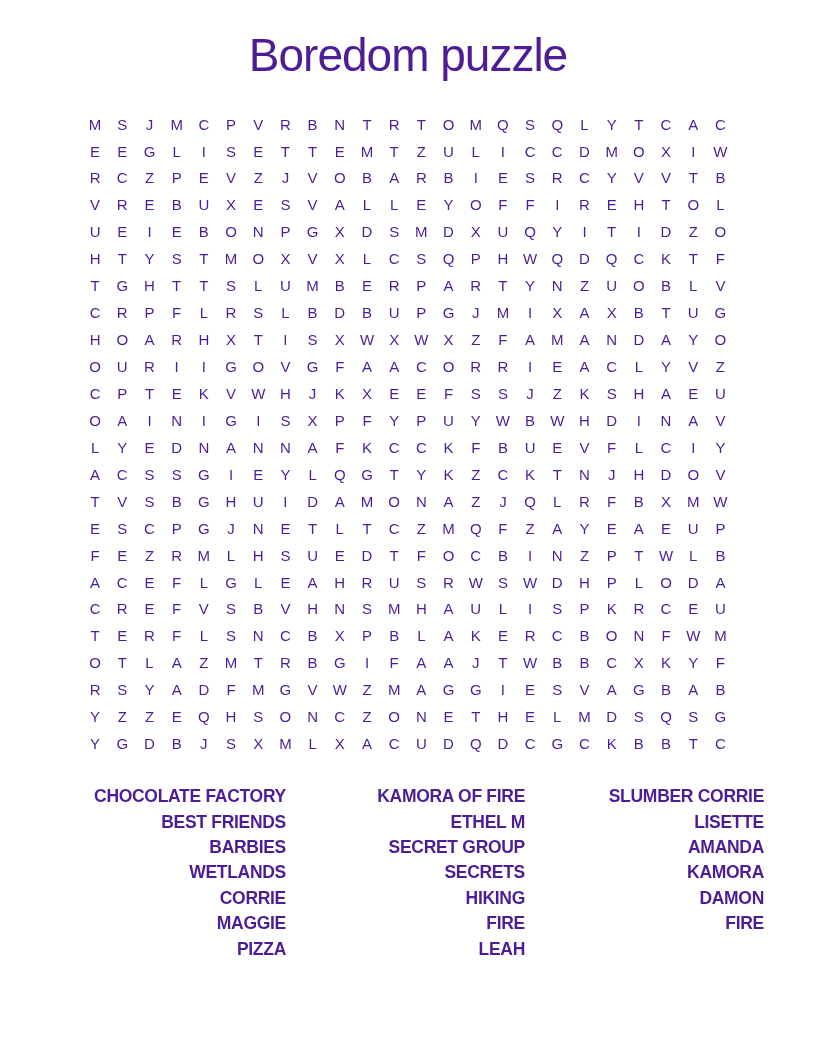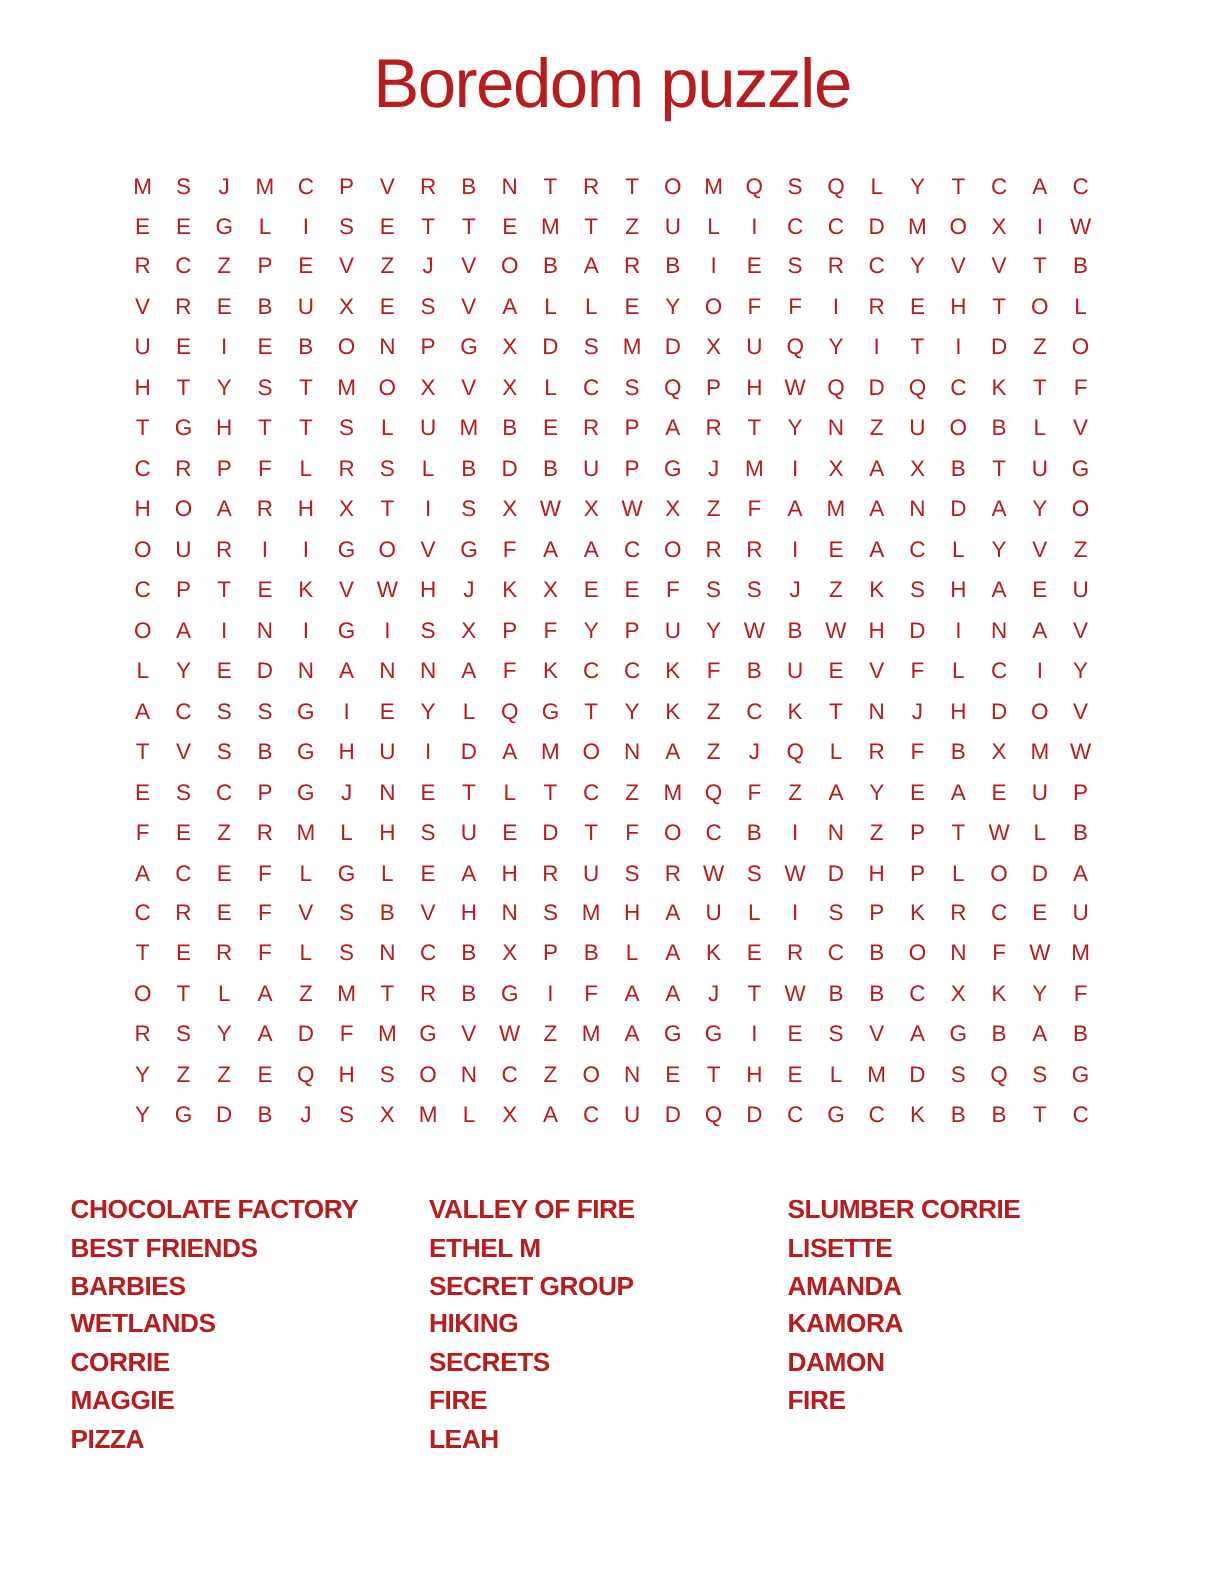--- a/index.html
+++ b/index.html
@@ -5,21 +5,21 @@
   html, body {
     margin: 0;
     padding: 0;
     background: #ffffff;
   }
   .page {
     position: relative;
     width: 816px;
     height: 1056px;
     background: #ffffff;
-    color: #b91c1c;
+    color: #4c1d95;
     font-family: "Liberation Sans", sans-serif;
     overflow: hidden;
   }
   .title {
     margin: 0;
     padding-top: 30px;
     text-align: center;
     font-size: 46px;
     font-weight: 500;
     letter-spacing: -1px;
@@ -36,21 +36,22 @@
   .grid-cell {
     width: 27.2px;
     text-align: center;
     font-size: 15px;
     font-weight: 500;
     line-height: 26.95px;
     letter-spacing: 0;
   }
   .word-list {
     display: flex;
-    margin: 36px 0 0 47px;
+    margin: 26px 0 0 47px;
+    text-align: right;
   }
   .word-column {
     list-style: none;
     margin: 0;
     padding: 0;
     width: 239px;
   }
   .word-item {
     font-size: 17.5px;
     font-weight: 600;
@@ -696,25 +697,25 @@
       <ul class="word-column">
         <li class="word-item">CHOCOLATE FACTORY</li>
         <li class="word-item">BEST FRIENDS</li>
         <li class="word-item">BARBIES</li>
         <li class="word-item">WETLANDS</li>
         <li class="word-item">CORRIE</li>
         <li class="word-item">MAGGIE</li>
         <li class="word-item">PIZZA</li>
       </ul>
       <ul class="word-column">
-        <li class="word-item">VALLEY OF FIRE</li>
+        <li class="word-item">KAMORA OF FIRE</li>
         <li class="word-item">ETHEL M</li>
         <li class="word-item">SECRET GROUP</li>
+        <li class="word-item">SECRETS</li>
         <li class="word-item">HIKING</li>
-        <li class="word-item">SECRETS</li>
         <li class="word-item">FIRE</li>
         <li class="word-item">LEAH</li>
       </ul>
       <ul class="word-column">
         <li class="word-item">SLUMBER CORRIE</li>
         <li class="word-item">LISETTE</li>
         <li class="word-item">AMANDA</li>
         <li class="word-item">KAMORA</li>
         <li class="word-item">DAMON</li>
         <li class="word-item">FIRE</li>

